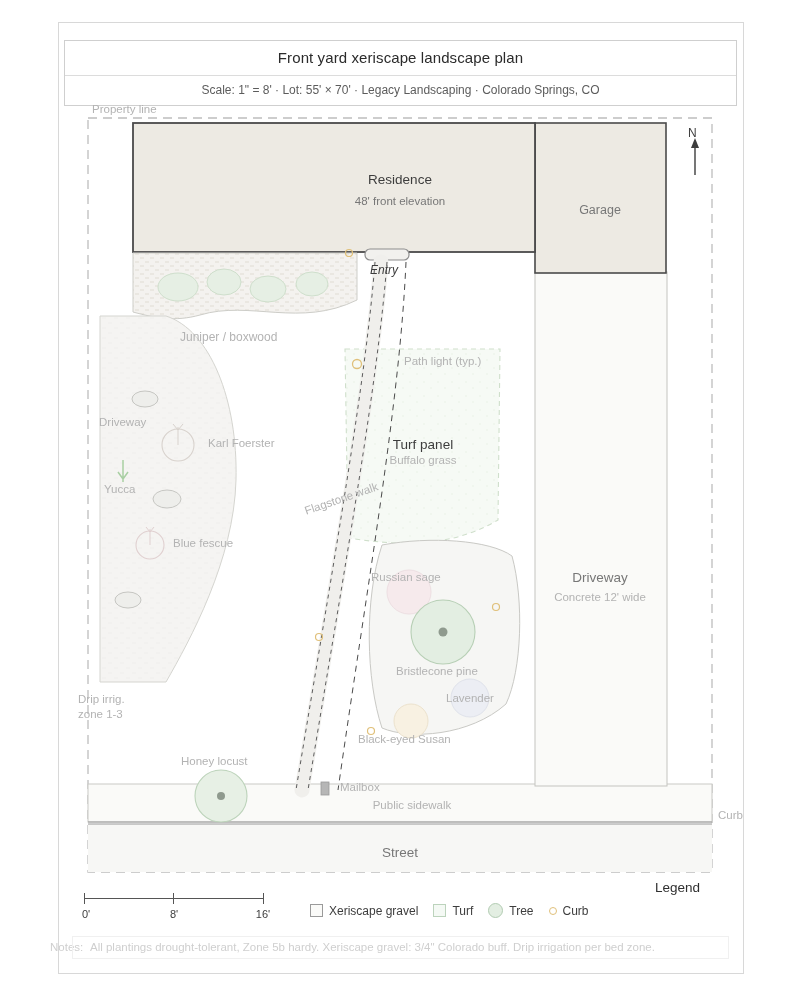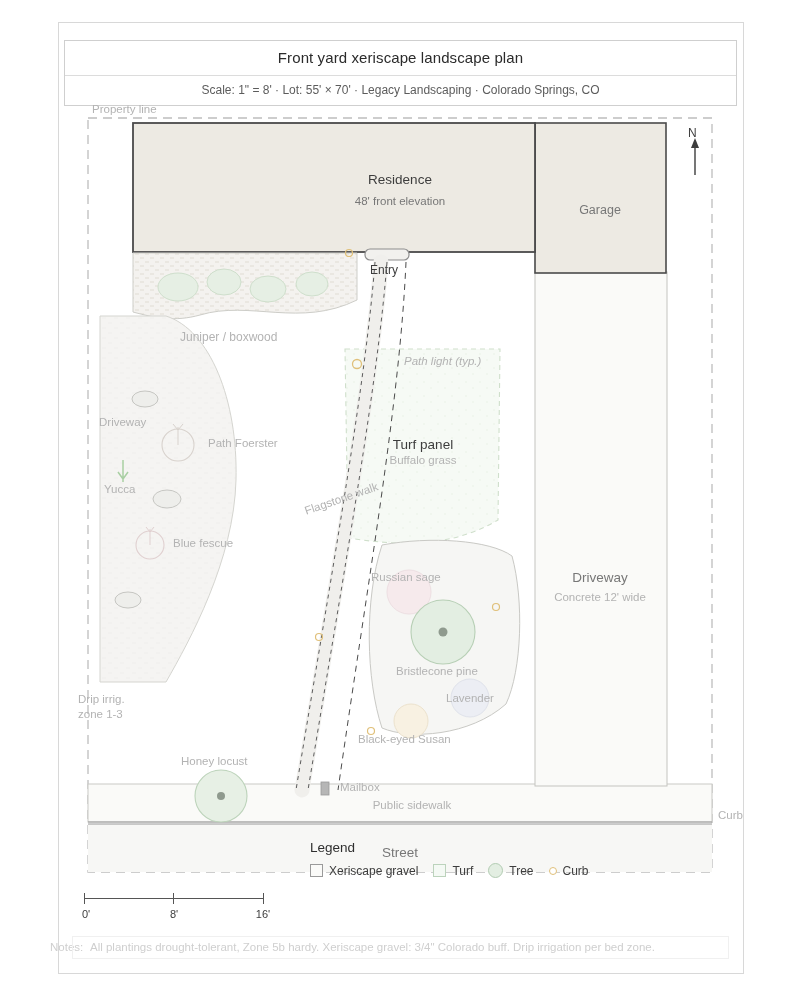--- a/index.html
+++ b/index.html
@@ -104,22 +104,23 @@
   }
   .tick-lbl {
     position: absolute;
     top: 10px;
     font-size: 11px;
     color: #3d3d3d;
     transform: translateX(-50%);
   }
   .legend {
     position: absolute;
-    left: 310px; top: 840px;
+    left: 310px; top: 880px;
     width: 390px;
+    text-align: right;
   }
   .legend-title {
     font-size: 13.5px;
     color: #2f2f2f;
     margin-bottom: 8px;
   }
   .legend-items {
     display: flex;
     align-items: center;
     gap: 15px;
@@ -320,36 +321,36 @@
     <div class="lbl lbl-dark" style="left:688px; top:126px; font-size:12px;">N</div>
 
     <div class="lbl lbl-dark lbl-big lbl-center" style="left:400px; top:172px;">Residence</div>
     <div class="lbl lbl-mid lbl-center" style="left:400px; top:195px;">48' front elevation</div>
 
     <div class="lbl lbl-mid lbl-center" style="left:600px; top:203px; font-size:12.5px;">Garage</div>
 
     <div class="lbl lbl-mid lbl-center lbl-big" style="left:600px; top:570px;">Driveway</div>
     <div class="lbl lbl-center" style="left:600px; top:591px;">Concrete 12' wide</div>
 
-    <div class="lbl lbl-dark" style="left:370px; top:263px; font-size:12px;">Entry</div>
+    <div class="lbl lbl-dark" style="left:370px; top:263px; font-size:12px;font-style:italic;">Entry</div>
 
     <div class="lbl" style="left:180px; top:330px; font-size:12px;">Juniper / boxwood</div>
 
     <div class="lbl lbl-dark lbl-big lbl-center" style="left:423px; top:437px;">Turf panel</div>
     <div class="lbl lbl-center" style="left:423px; top:454px;text-align:right;">Buffalo grass</div>
 
     <div class="lbl" style="left:305px; top:505px; transform:rotate(-19deg); transform-origin:left center;">Flagstone walk</div>
 
-    <div class="lbl" style="left:404px; top:355px;font-style:italic;">Path light (typ.)</div>
+    <div class="lbl" style="left:404px; top:355px;">Path light (typ.)</div>
 
     <div class="lbl" style="left:78px; top:693px;">Drip irrig.</div>
     <div class="lbl" style="left:78px; top:708px;">zone 1-3</div>
 
     <div class="lbl" style="left:99px; top:416px;">Driveway</div>
-    <div class="lbl" style="left:208px; top:437px;">Path Foerster</div>
+    <div class="lbl" style="left:208px; top:437px;">Karl Foerster</div>
     <div class="lbl" style="left:104px; top:483px;">Yucca</div>
     <div class="lbl" style="left:173px; top:537px;">Blue fescue</div>
 
     <div class="lbl" style="left:371px; top:571px;">Russian sage</div>
     <div class="lbl" style="left:396px; top:665px;">Bristlecone pine</div>
     <div class="lbl" style="left:446px; top:692px;">Lavender</div>
     <div class="lbl" style="left:358px; top:733px;">Black-eyed Susan</div>
 
     <div class="lbl" style="left:181px; top:755px;">Honey locust</div>
     <div class="lbl" style="left:340px; top:781px;">Mailbox</div>

